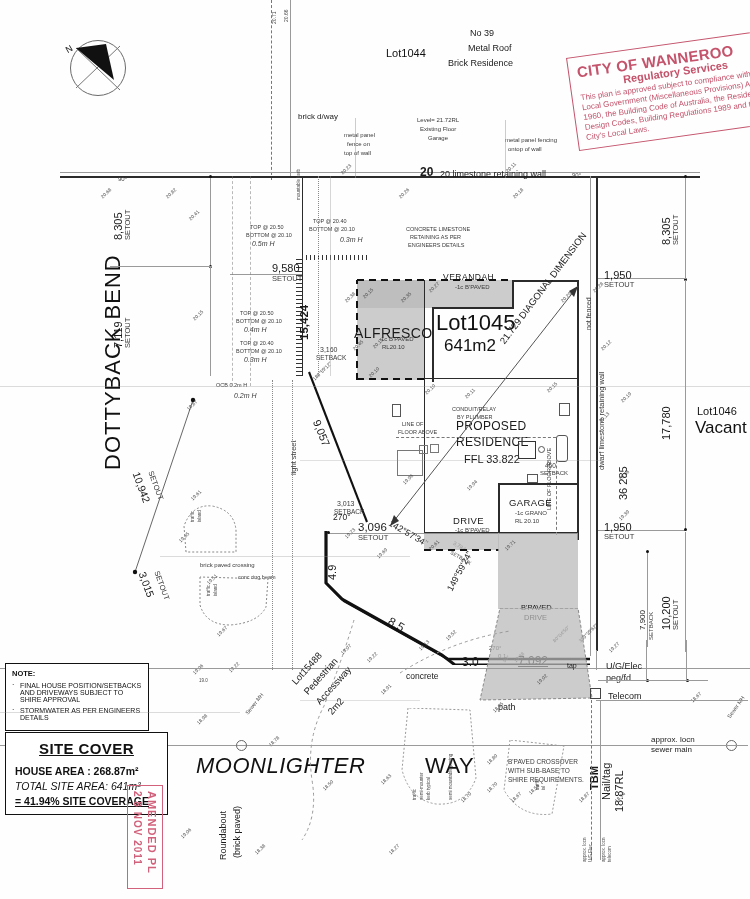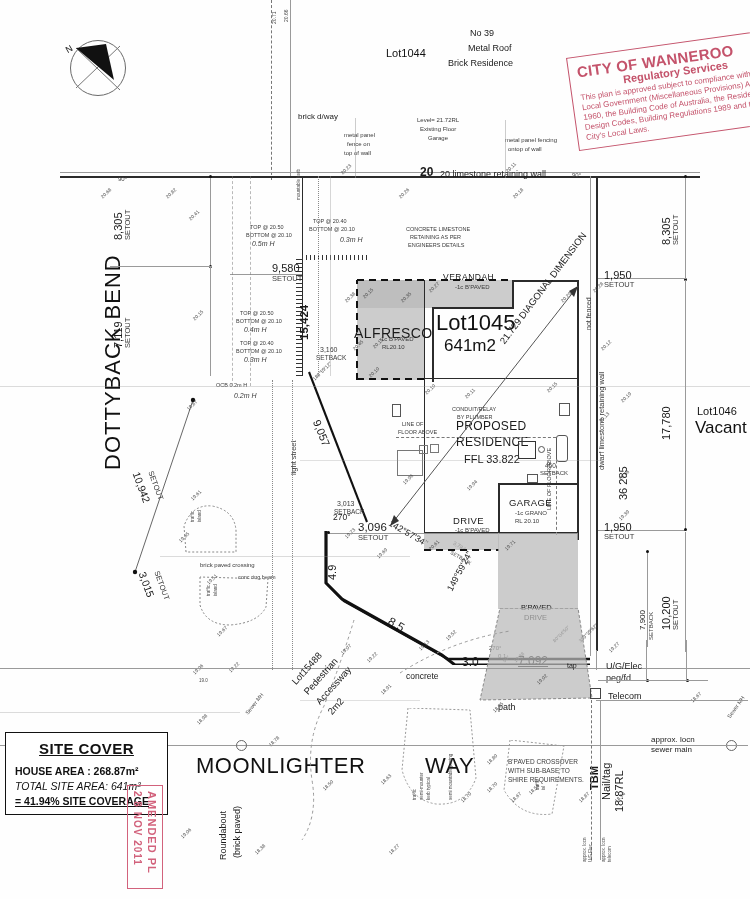--- a/index.html
+++ b/index.html
@@ -367,21 +367,21 @@
   <div class="t xtiny rot45" style="left:620px;top:400px;">20.19</div>
   <div class="t xtiny rot45" style="left:618px;top:478px;">19.46</div>
   <div class="t xtiny rot45" style="left:618px;top:518px;">19.39</div>
   <div class="t xtiny rot45" style="left:608px;top:650px;">19.27</div>
   <div class="t xtiny rot45" style="left:536px;top:682px;">19.02</div>
   <div class="t xtiny rot45" style="left:492px;top:710px;">18.95</div>
 
   <div class="hair" style="left:0;top:668px;width:750px;height:1px;"></div>
   <div class="hair" style="left:0;top:745px;width:748px;height:1px;"></div>
 
-  <div class="t huge" style="left:196px;top:753px;letter-spacing:.5px;">MOONLIGHTER</div>
+  <div class="t huge" style="left:196px;top:753px;letter-spacing:.5px;font-style:italic;">MOONLIGHTER</div>
   <div class="t huge" style="left:425px;top:753px;letter-spacing:.5px;">WAY</div>
 
   <div class="t lbl rot90" style="left:218px;top:860px;font-size:9px;">Roundabout</div>
   <div class="t lbl rot90" style="left:232px;top:858px;font-size:9px;">(brick paved)</div>
 
   <div class="t lbl" style="left:290px;top:680px;font-size:9.5px;transform:rotate(-48deg);transform-origin:0 0;">Lot15488</div>
   <div class="t lbl" style="left:302px;top:690px;font-size:9.5px;transform:rotate(-48deg);transform-origin:0 0;">Pedestrian</div>
   <div class="t lbl" style="left:314px;top:700px;font-size:9.5px;transform:rotate(-48deg);transform-origin:0 0;">Accessway</div>
   <div class="t lbl" style="left:326px;top:710px;font-size:9.5px;transform:rotate(-48deg);transform-origin:0 0;">2m2</div>
 
@@ -457,20 +457,27 @@
   <div class="t xtiny rot45" style="left:614px;top:800px;">18.74</div>
   <div class="t xtiny rot45" style="left:486px;top:762px;">18.80</div>
   <div class="t xtiny rot45" style="left:486px;top:790px;">18.70</div>
   <div class="t xtiny rot45" style="left:510px;top:800px;">18.67</div>
 
   <div class="vhair" style="left:646px;top:640px;width:1px;height:30px;"></div>
   <div class="vhair" style="left:596px;top:650px;width:1px;height:20px;"></div>
   <div class="hair" style="left:596px;top:700px;width:152px;height:1px;"></div>
   <div class="hair" style="left:600px;top:745px;width:148px;height:1px;"></div>
 
+  <div class="note-box" style="left:5px;top:663px;width:130px;">
+    <div class="hd">NOTE:</div>
+    <ul>
+      <li>FINAL HOUSE POSITION/SETBACKS AND DRIVEWAYS SUBJECT TO SHIRE APPROVAL</li>
+      <li>STORMWATER AS PER ENGINEERS DETAILS</li>
+    </ul>
+  </div>
 
   <div class="sc-box" style="left:5px;top:732px;width:143px;">
     <div class="sc-title">SITE COVER</div>
     <div class="sc-l1">HOUSE AREA :  268.87m²</div>
     <div class="sc-l2">TOTAL SITE AREA: 641m²</div>
     <div class="sc-l3">=  41.94% SITE COVERAGE</div>
   </div>
 
   <div class="abs" style="left:163px;top:785px;">
     <div class="amend" style="transform:rotate(90deg);transform-origin:0 0;width:92px;padding:4px 5px;">

